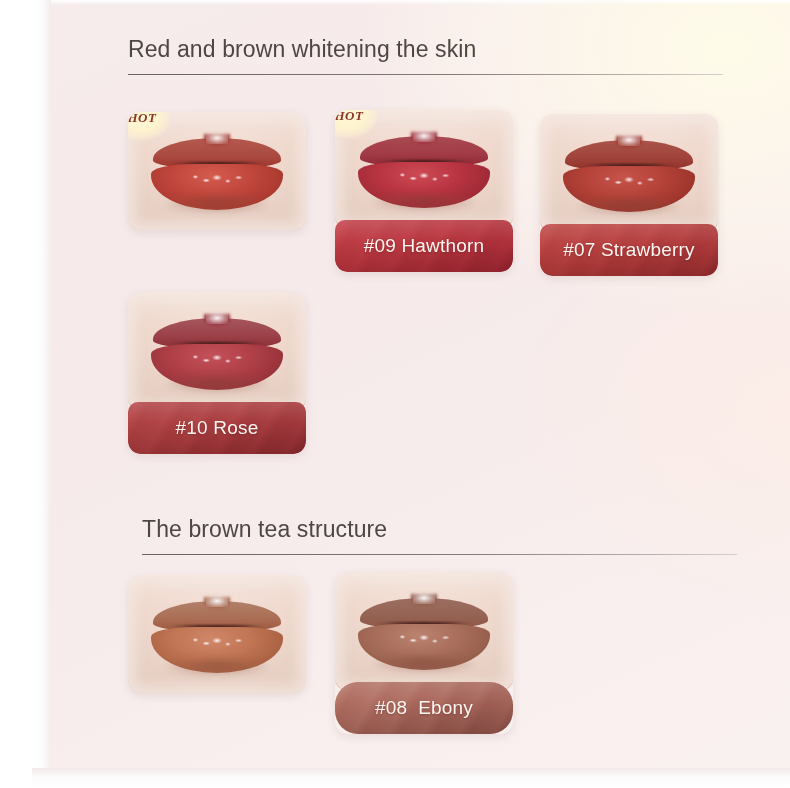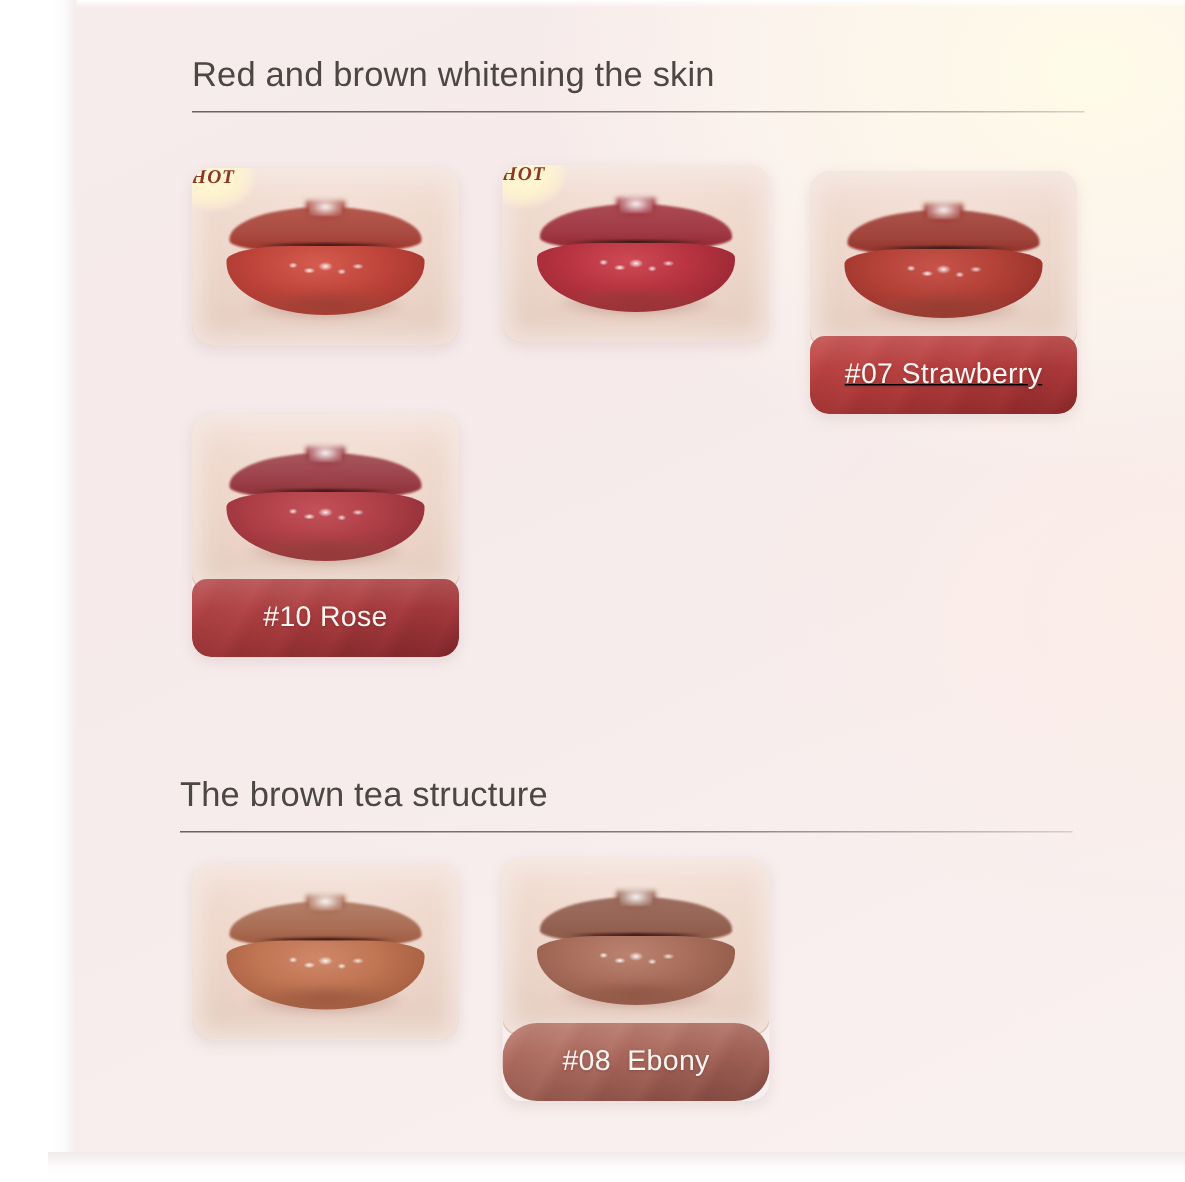--- a/index.html
+++ b/index.html
@@ -252,65 +252,70 @@
       <div class="skin"></div>
       <div class="lip-upper" style="background:linear-gradient(180deg,#a9474f 0%,#9f3641 60%,#8f2330 100%);"></div>
       <div class="lip-notch" style="background:#9f3641;"></div>
       <div class="lip-line"></div>
       <div class="lip-lower" style="background:radial-gradient(ellipse at 46% 26%, #cd4a54 0%, #b93441 40%, #8f2330 92%);"></div>
       <div class="lip-shadow"></div>
       <div class="gloss-top"></div>
       <div class="gloss-specks"></div>
       <div class="photo-vignette"></div>
     </div>
+    <div class="label-bar" style="background:linear-gradient(160deg,#c24049 0%,#b8333c 45%,#9c2430 100%);">
+      <div class="label-streaks"></div>
+      <div class="label-sheen"></div>
+      <div class="label-text">#09 Hawthorn</div>
+    </div>
     <div class="hot-badge" style="left:-14px; top:-16px;">
       <div class="hot-glow"></div>
       <div class="hot-text">HOT</div>
     </div>
   </div>
 
   <div class="card" style="left:508px; top:114px;">
     <div class="swatch-photo">
       <div class="skin"></div>
       <div class="lip-upper" style="background:linear-gradient(180deg,#a85047 0%,#9e3f36 60%,#8d2c25 100%);"></div>
       <div class="lip-notch" style="background:#9e3f36;"></div>
       <div class="lip-line"></div>
       <div class="lip-lower" style="background:radial-gradient(ellipse at 46% 26%, #c6544a 0%, #b44238 40%, #8d2c25 92%);"></div>
       <div class="lip-shadow"></div>
       <div class="gloss-top"></div>
       <div class="gloss-specks"></div>
       <div class="photo-vignette"></div>
     </div>
-    <div class="label-bar" style="background:linear-gradient(160deg,#bd4644 0%,#b43a3a 45%,#9a2c2e 100%);text-decoration:underline;">
+    <div class="label-bar" style="background:linear-gradient(160deg,#bd4644 0%,#b43a3a 45%,#9a2c2e 100%);">
       <div class="label-streaks"></div>
       <div class="label-sheen"></div>
       <div class="label-text">#07 Strawberry</div>
     </div>
   </div>
 
-  <div class="card" style="left:96px; top:276px;">
+  <div class="card" style="left:96px; top:292px;">
     <div class="swatch-photo">
       <div class="skin"></div>
       <div class="lip-upper" style="background:linear-gradient(180deg,#a4535a 0%,#9a3c45 60%,#8a2a33 100%);"></div>
       <div class="lip-notch" style="background:#9a3c45;"></div>
       <div class="lip-line"></div>
       <div class="lip-lower" style="background:radial-gradient(ellipse at 46% 26%, #c45159 0%, #b04048 40%, #8a2a33 92%);"></div>
       <div class="lip-shadow"></div>
       <div class="gloss-top"></div>
       <div class="gloss-specks"></div>
       <div class="photo-vignette"></div>
     </div>
     <div class="label-bar" style="background:linear-gradient(160deg,#b44548 0%,#a93a3c 45%,#8e2a30 100%);">
       <div class="label-streaks"></div>
       <div class="label-sheen"></div>
       <div class="label-text">#10 Rose</div>
     </div>
   </div>
 
-  <div class="section" style="left:88px; top:516px;">
+  <div class="section" style="left:110px; top:516px;">
     <div class="section-title">The brown tea structure</div>
     <div class="section-rule"></div>
   </div>
 
   <div class="card" style="left:96px; top:575px;">
     <div class="swatch-photo">
       <div class="skin"></div>
       <div class="lip-upper" style="background:linear-gradient(180deg,#b07d66 0%,#a86a51 60%,#9c5639 100%);"></div>
       <div class="lip-notch" style="background:#a86a51;"></div>
       <div class="lip-line"></div>

